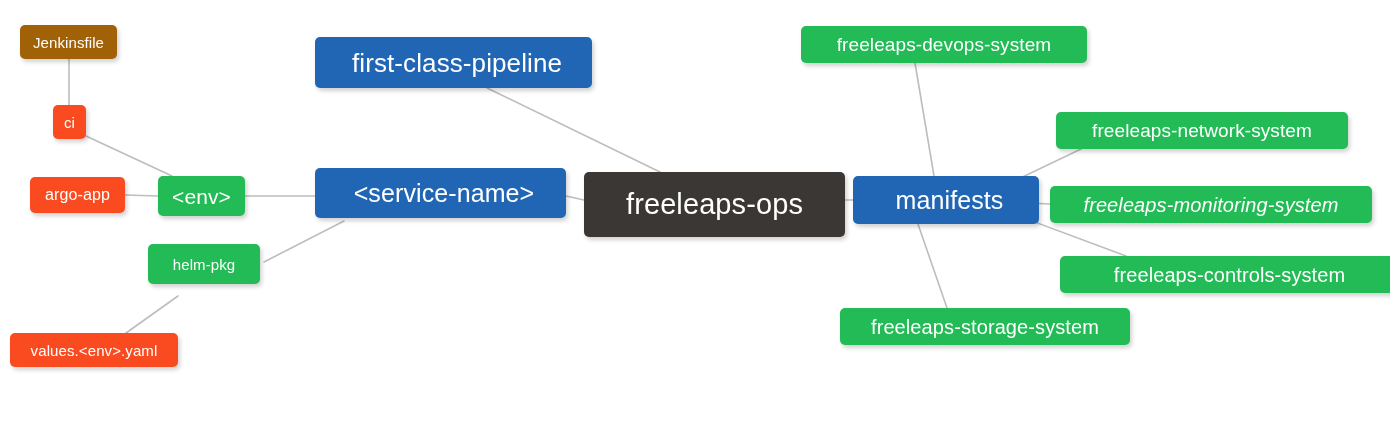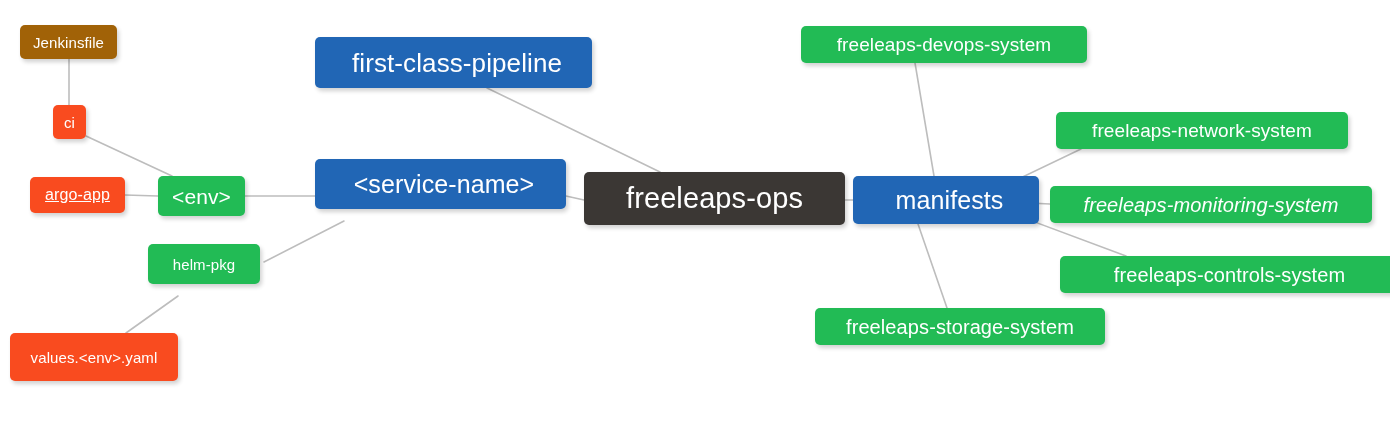--- a/index.html
+++ b/index.html
@@ -68,53 +68,53 @@
       <line x1="1126" y1="256" x2="1008" y2="212" stroke="#BDBDBD" stroke-width="1.6" stroke-linecap="round"></line>
       <line x1="947" y1="308" x2="918" y2="224" stroke="#BDBDBD" stroke-width="1.6" stroke-linecap="round"></line>
     </svg>
   <div id="node-layer">
       <div class="node orange" style="left: 20px; top: 25px; width: 97px; height: 34px; font-size: 15px;">
         <span>Jenkinsfile</span>
       </div>
       <div class="node red" style="left: 53px; top: 105px; width: 33px; height: 34px; font-size: 15px;">
         <span>ci</span>
       </div>
-      <div class="node red" style="left: 30px; top: 177px; width: 95px; height: 36px; font-size: 16px; text-decoration: underline;">
+      <div class="node red" style="left: 30px; top: 177px; width: 95px; height: 36px; font-size: 16px;">
         <span>argo-app</span>
       </div>
       <div class="node green" style="left: 158px; top: 176px; width: 87px; height: 40px; font-size: 21px;">
         <span>&lt;env&gt;</span>
       </div>
       <div class="node green" style="left: 148px; top: 244px; width: 112px; height: 40px; font-size: 15px;">
         <span>helm-pkg</span>
       </div>
-      <div class="node red" style="left: 10px; top: 333px; width: 168px; height: 48px; font-size: 15px;">
+      <div class="node red" style="left: 10px; top: 333px; width: 168px; height: 34px; font-size: 15px;">
         <span>values.&lt;env&gt;.yaml</span>
       </div>
       <div class="node blue" style="left: 315px; top: 37px; width: 277px; height: 51px; font-size: 26px;">
         <span>first-class-pipeline</span>
       </div>
-      <div class="node blue" style="left: 315px; top: 159px; width: 251px; height: 50px; font-size: 25px;">
+      <div class="node blue" style="left: 315px; top: 168px; width: 251px; height: 50px; font-size: 25px;">
         <span>&lt;service-name&gt;</span>
       </div>
-      <div class="node root" style="left: 584px; top: 172px; width: 261px; height: 53px; font-size: 29px;">
+      <div class="node root" style="left: 584px; top: 172px; width: 261px; height: 65px; font-size: 29px;">
         <span>freeleaps-ops</span>
       </div>
       <div class="node blue" style="left: 853px; top: 176px; width: 186px; height: 48px; font-size: 25px;">
         <span>manifests</span>
       </div>
       <div class="node green" style="left: 801px; top: 26px; width: 286px; height: 37px; font-size: 19px;">
         <span>freeleaps-devops-system</span>
       </div>
       <div class="node green" style="left: 1056px; top: 112px; width: 292px; height: 37px; font-size: 19px;">
         <span>freeleaps-network-system</span>
       </div>
       <div class="node green" style="left: 1050px; top: 186px; width: 322px; height: 37px; font-size: 20px; font-style: italic;">
         <span>freeleaps-monitoring-system</span>
       </div>
       <div class="node green" style="left: 1060px; top: 256px; width: 339px; height: 37px; font-size: 20px; align-items: center;">
         <span>freeleaps-controls-system</span>
       </div>
-      <div class="node green" style="left: 815px; top: 308px; width: 290px; height: 37px; font-size: 20px;">
+      <div class="node green" style="left: 840px; top: 308px; width: 290px; height: 37px; font-size: 20px;">
         <span>freeleaps-storage-system</span>
       </div>
     </div>
 </div>
 
 </body></html>

